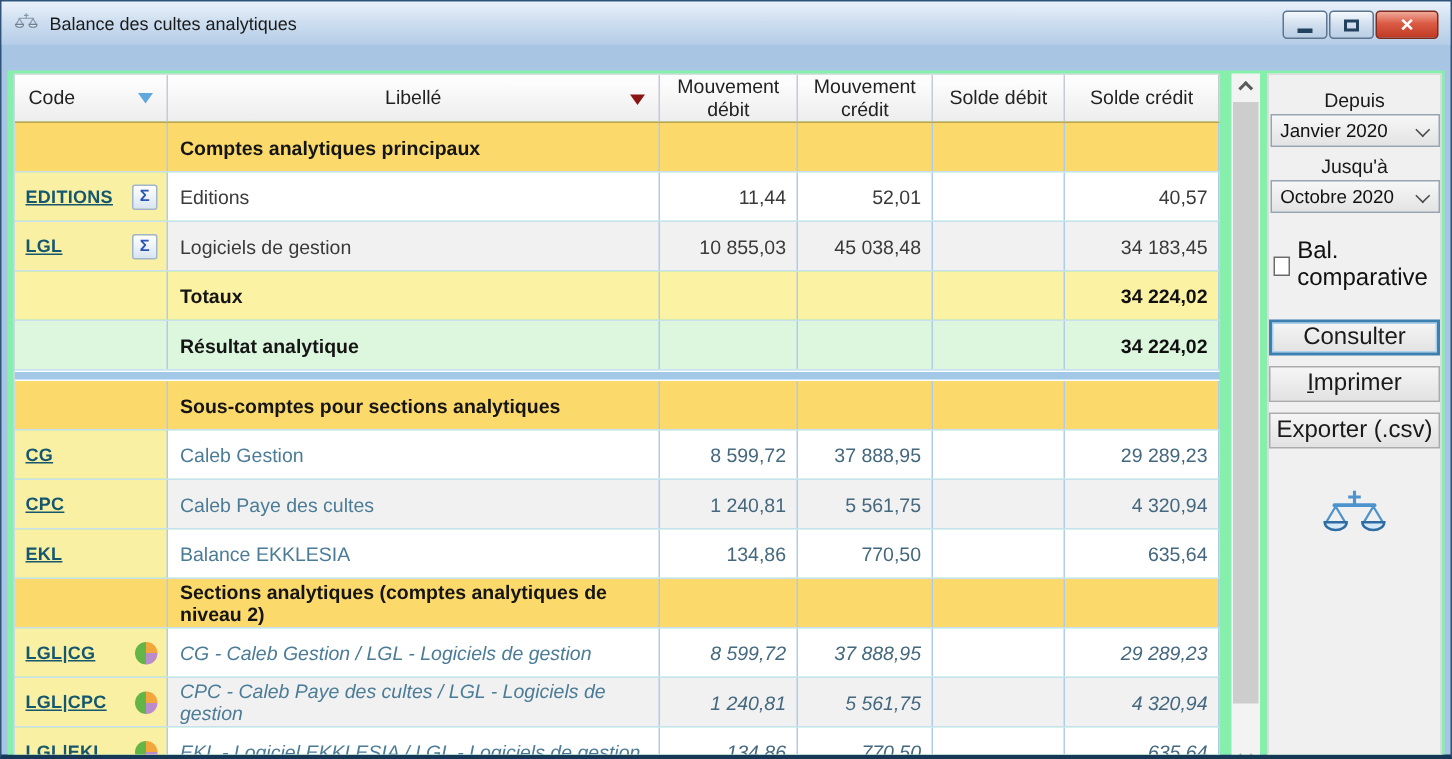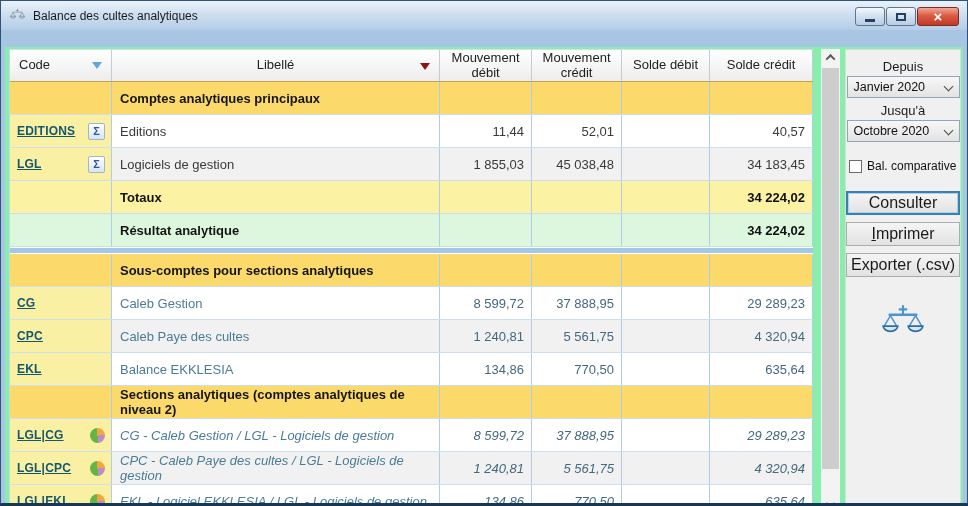--- a/index.html
+++ b/index.html
@@ -127,21 +127,21 @@
     display: flex; align-items: center; font-size: 12.5px; color: #111;
     padding-left: 6px; position: relative; cursor: default;
   }
   .combo .chev-dn {
     position: absolute; right: 7px; top: 6px; width: 7px; height: 7px;
     border-left: 1.5px solid #4A4A4A; border-bottom: 1.5px solid #4A4A4A;
     transform: rotate(-45deg);
   }
   .check-row { align-self: flex-start; display: flex; align-items: center; gap: 5px; margin: 12px 0 0 3px; }
   .checkbox { width: 13px; height: 13px; background: #FFF; border: 1px solid #6B6B6B; cursor: pointer; }
-  .check-lbl { font-size: 12px; color: #111; }
+  .check-lbl { font-size: 16px; color: #111; }
   .pbtn {
     width: 114px; height: 24px; margin-top: 7px;
     border: 1px solid #ACACAC; background: linear-gradient(#F5F5F5, #E2E2E2);
     font-size: 16px; color: #1A1A1A;
     display: flex; align-items: center; justify-content: center; cursor: pointer;
   }
   .pbtn.default { margin-top: 18px; border: 2px solid #3C7FB1; box-shadow: inset 0 0 0 1px #A8D2F0; }
   .fl-underline { display: block; }
   .fl-underline::first-letter { text-decoration: underline; }
   .scales-wrap { margin-top: 26px; }
@@ -212,21 +212,21 @@
             <div class="cell num w-mc">52,01</div>
             <div class="cell num w-sd"></div>
             <div class="cell num w-sc">40,57</div>
           </div>
           <div class="row data zebra plain">
             <div class="cell c-code w-code">
               <div class="code-link">LGL</div>
               <div class="sigma-btn">Σ</div>
             </div>
             <div class="cell c-lib w-lib">Logiciels de gestion</div>
-            <div class="cell num w-md">1 855,03</div>
+            <div class="cell num w-md">10 855,03</div>
             <div class="cell num w-mc">45 038,48</div>
             <div class="cell num w-sd"></div>
             <div class="cell num w-sc">34 183,45</div>
           </div>
           <div class="row total">
             <div class="cell c-code w-code"></div>
             <div class="cell c-lib w-lib">Totaux</div>
             <div class="cell num w-md"></div>
             <div class="cell num w-mc"></div>
             <div class="cell num w-sd"></div>

